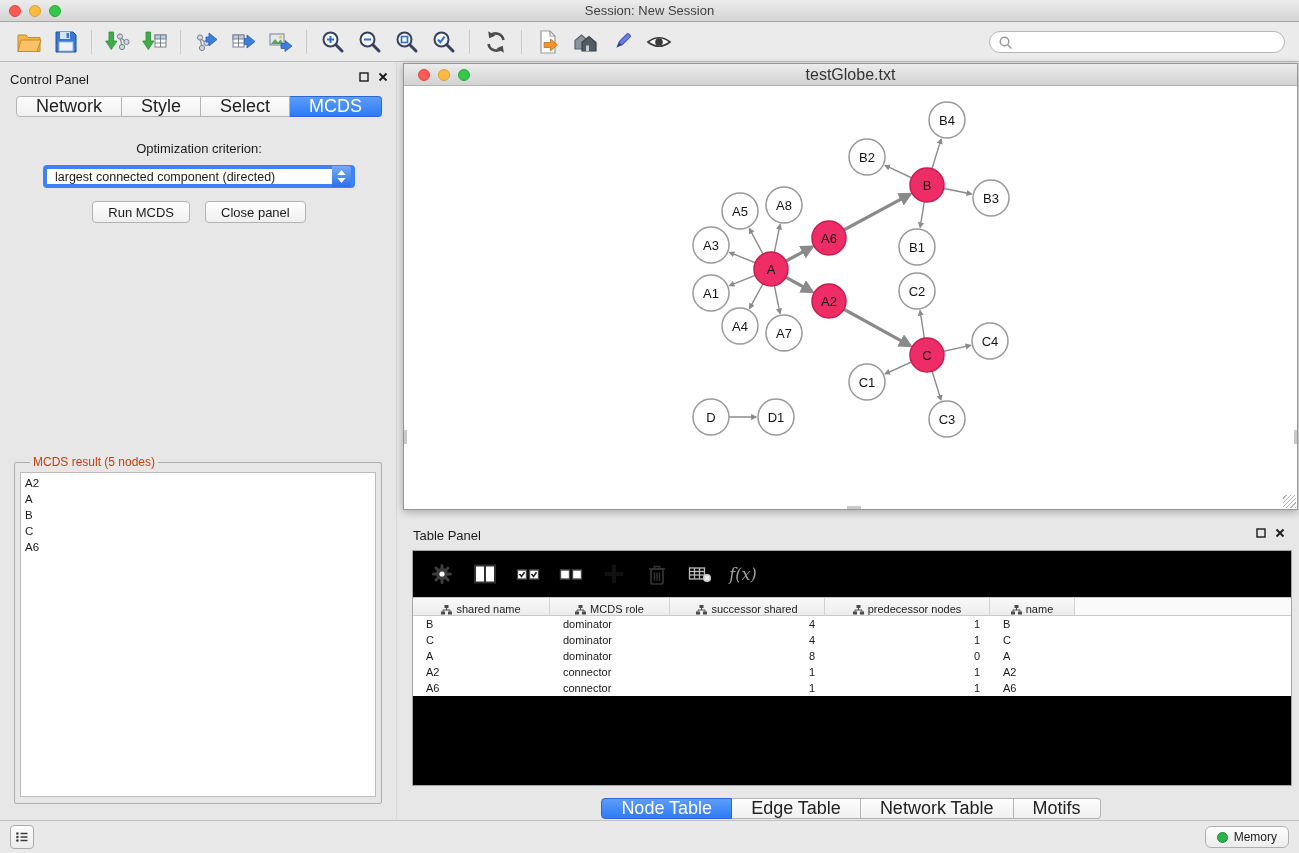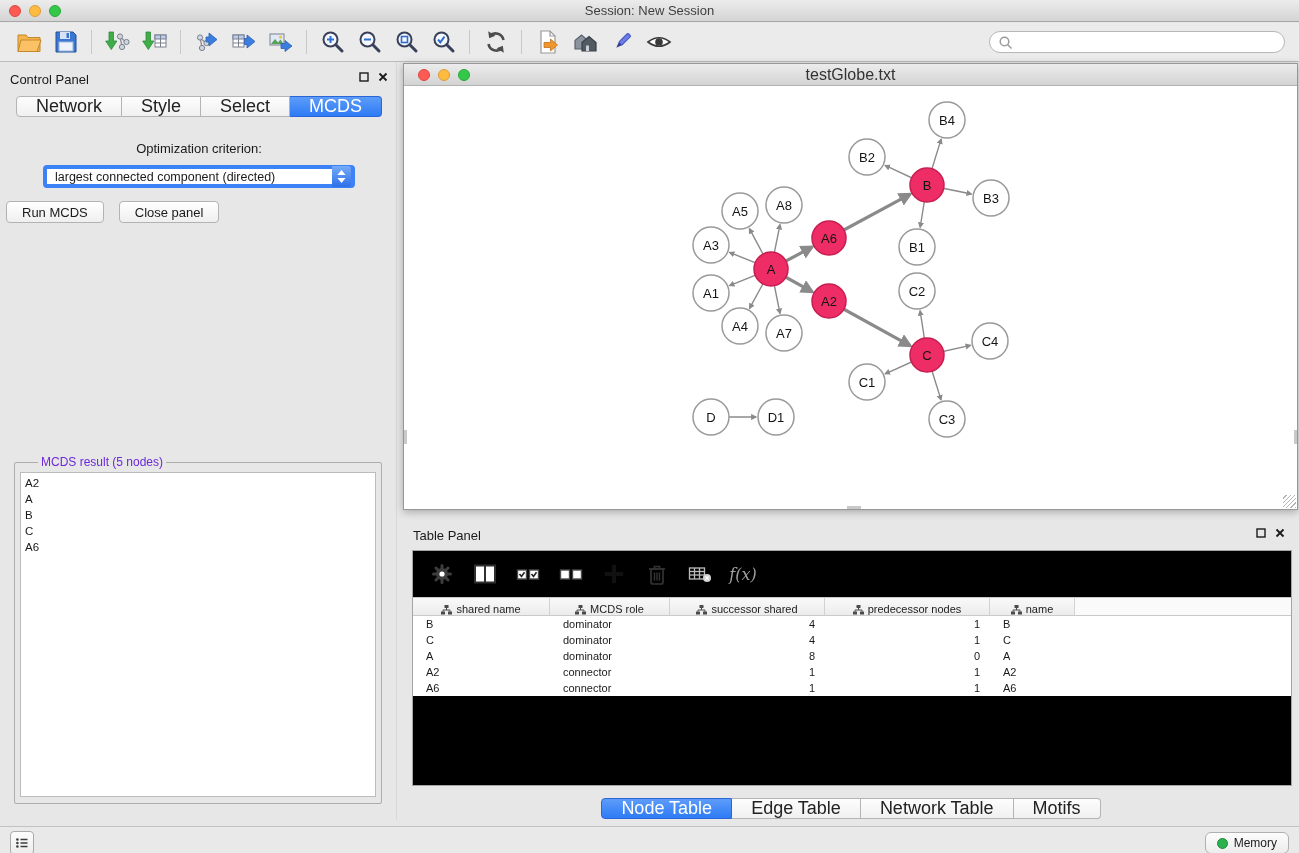--- a/index.html
+++ b/index.html
@@ -40,26 +40,26 @@
     border:1px solid #b4b4b4;border-left:none;color:#222;cursor:default;}
   .seg-tab:first-child{border-left:1px solid #b4b4b4;border-radius:4px 0 0 4px;}
   .seg-tab:last-child{border-radius:0 4px 4px 0;}
   .seg-tab.active{background:linear-gradient(#5d9cf9,var(--accent));border-color:#2a66d8;color:#fff;}
   .opt-label{margin-top:24px;text-align:center;font-size:13px;}
   .dropdown{margin:9px auto 0;width:312px;height:23px;border:4px solid #3b82f6;border-radius:4px;
     background:#fff;display:flex;align-items:center;position:relative;}
   .dropdown .dd-text{flex:1;font-size:12.5px;padding-left:8px;white-space:nowrap;overflow:hidden;}
   .dd-stepper{width:19px;height:21px;border-radius:0 3px 3px 0;background:linear-gradient(#76abf9,#2d6fe8);
     display:flex;align-items:center;justify-content:center;}
-  .btn-row{margin-top:13px;display:flex;justify-content:flex-start;gap:15px;}
+  .btn-row{margin-top:13px;display:flex;justify-content:center;gap:15px;}
   .mac-btn{height:22px;padding:0 15px;font-size:13px;border:1px solid #b3b3b3;border-radius:4px;
     background:linear-gradient(#ffffff,#efefef);color:#1a1a1a;display:flex;align-items:center;}
   .result-fieldset{position:absolute;left:8px;right:10px;top:385px;bottom:8px;
     border:1px solid #adadad;border-radius:2px;padding:3px 5px 6px;}
-  .result-fieldset legend{font-size:12px;padding:0 3px;margin-left:18px;color:#6d28d9;}
+  .result-fieldset legend{font-size:12px;padding:0 3px;margin-left:10px;color:#c2410c;}
   .result-box{width:100%;height:100%;background:#fff;border:1px solid #bcbcbc;overflow:auto;
     padding:2px 4px;font-size:11.5px;line-height:16px;}
   
   .netwin{position:absolute;left:403px;top:1px;width:895px;height:447px;background:#fff;
     border:1px solid #979797;box-shadow:0 2px 8px rgba(0,0,0,0.28);}
   .nw-titlebar{height:22px;background:linear-gradient(#ececec,#d3d3d3);border-bottom:1px solid #b2b2b2;
     display:flex;align-items:center;justify-content:center;font-size:16px;color:#333;position:relative;}
   .nw-titlebar .lights{left:14px;}
   .nw-canvas{position:relative;width:893px;height:423px;background:#fff;overflow:hidden;}
   .nw-canvas svg{position:absolute;left:0;top:0;}
@@ -79,21 +79,21 @@
   .hcell{display:flex;align-items:flex-end;justify-content:center;gap:4px;font-size:11px;color:#222;
     background:linear-gradient(#f9f9f9,#ececec);border-right:1px solid #d2d2d2;border-bottom:1px solid #c9c9c9;
     overflow:hidden;white-space:nowrap;}
   .hcell.filler{background:#fafafa;border-right:none;}
   .tbody{}
   .trow{display:grid;grid-template-columns:137px 120px 155px 165px 85px 1fr;height:16px;background:#fff;}
   .tcell{font-size:11px;line-height:16px;padding-left:13px;white-space:nowrap;overflow:hidden;}
   .tcell.num{text-align:right;padding-left:0;padding-right:10px;}
   .tp-tabs{position:absolute;left:0;right:0;top:270px;display:flex;justify-content:center;}
   
-  .statusbar{position:absolute;bottom:0;left:0;right:0;height:27px;background:#e9e9e9;border-top:1px solid #c2c2c2;}
+  .statusbar{position:absolute;bottom:0;left:0;right:0;height:33px;background:#e9e9e9;border-top:1px solid #c2c2c2;}
   .list-btn{position:absolute;left:10px;top:4px;width:24px;height:24px;border:1px solid #ababab;border-radius:4px;
     background:linear-gradient(#fdfdfd,#ececec);display:flex;align-items:center;justify-content:center;}
   .mem-btn{position:absolute;right:10px;top:5px;height:22px;border:1px solid #b0b0b0;border-radius:6px;
     background:linear-gradient(#fdfdfd,#ececec);display:flex;align-items:center;gap:6px;padding:0 11px;font-size:12px;}
   .mem-dot{width:11px;height:11px;border-radius:50%;background:var(--green);border:1px solid #1d8c39;}
 </style>
 </head>
 <body style="--accent: #2e7bf6; --pink: #ee2d66; --green: #2bb24c;">
 
 <div class="titlebar">

